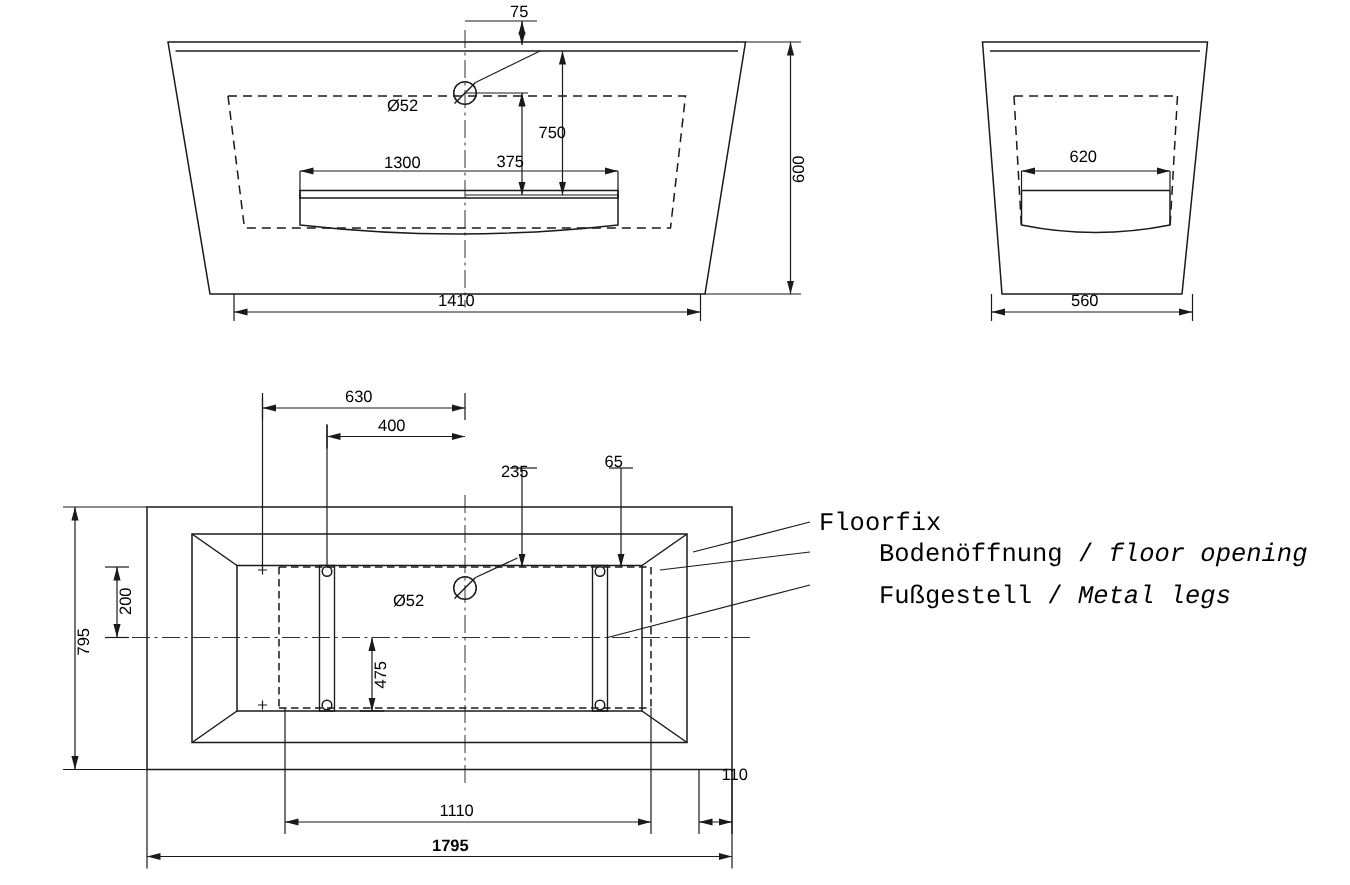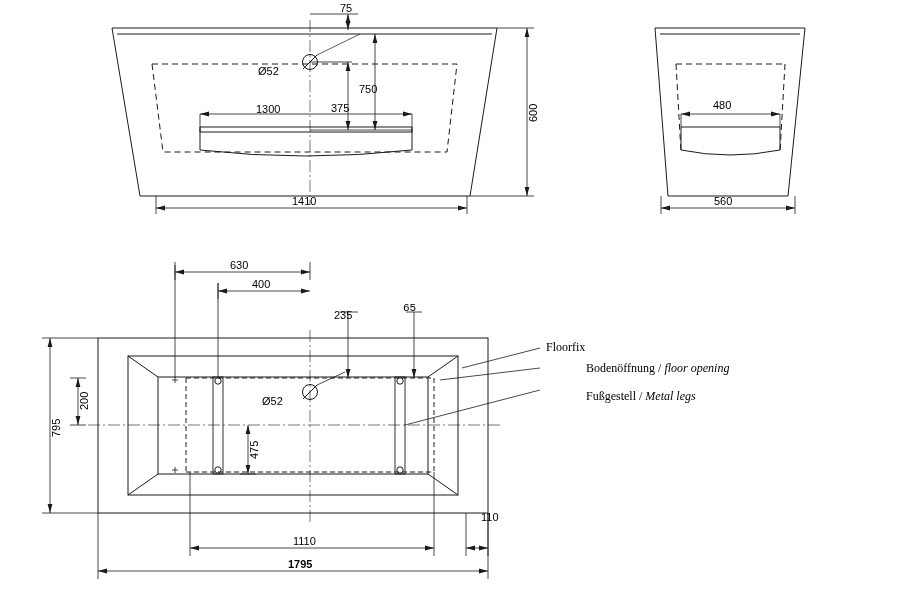--- a/index.html
+++ b/index.html
@@ -29,22 +29,22 @@
     color: #000000;
     white-space: nowrap;
     line-height: 1;
   }
   .lbl.vert {
     transform-origin: left top;
     transform: rotate(-90deg);
   }
   .legend {
     position: absolute;
-    font-family: Liberation Serif, serif;
-    font-size: 12px;
+    font-family: Liberation Mono, monospace;
+    font-size: 17px;
     color: #000;
     white-space: nowrap;
     line-height: 1;
   }
   .legend .it { font-style: italic; }
 </style>
 </head>
 <body>
 
 <div id="sheet">
@@ -208,27 +208,27 @@
   </svg>
 
   <div class="lbl" style="left:340px; top:3px;">75</div>
   <div class="lbl" style="left:256px; top:104px;">1300</div>
   <div class="lbl" style="left:331px; top:103px;">375</div>
   <div class="lbl" style="left:359px; top:84px;">750</div>
   <div class="lbl vert" style="left:528px; top:122px;">600</div>
   <div class="lbl" style="left:292px; top:196px;">1410</div>
   <div class="lbl" style="left:258px; top:66px;">Ø52</div>
 
-  <div class="lbl" style="left:713px; top:100px;">480</div>
+  <div class="lbl" style="left:713px; top:100px;">620</div>
   <div class="lbl" style="left:714px; top:196px;">560</div>
 
   <div class="lbl" style="left:230px; top:260px;">630</div>
   <div class="lbl" style="left:252px; top:279px;">400</div>
   <div class="lbl" style="left:334px; top:310px;">235</div>
-  <div class="lbl" style="left:403px; top:303px;font-family:Liberation Mono, monospace;">65</div>
+  <div class="lbl" style="left:403px; top:303px;">65</div>
   <div class="lbl vert" style="left:79px; top:410px;">200</div>
   <div class="lbl vert" style="left:51px; top:437px;">795</div>
   <div class="lbl vert" style="left:249px; top:459px;">475</div>
   <div class="lbl" style="left:293px; top:536px;">1110</div>
   <div class="lbl" style="left:481px; top:512px;text-align:center;">110</div>
   <div class="lbl" style="left:288px; top:559px;font-weight:bold;">1795</div>
   <div class="lbl" style="left:262px; top:396px;">Ø52</div>
 
   <div class="legend it" style="left:546px; top:341px;">Floorfix</div>
   <div class="legend" style="left:546px; top:362px;padding-left:40px;">

